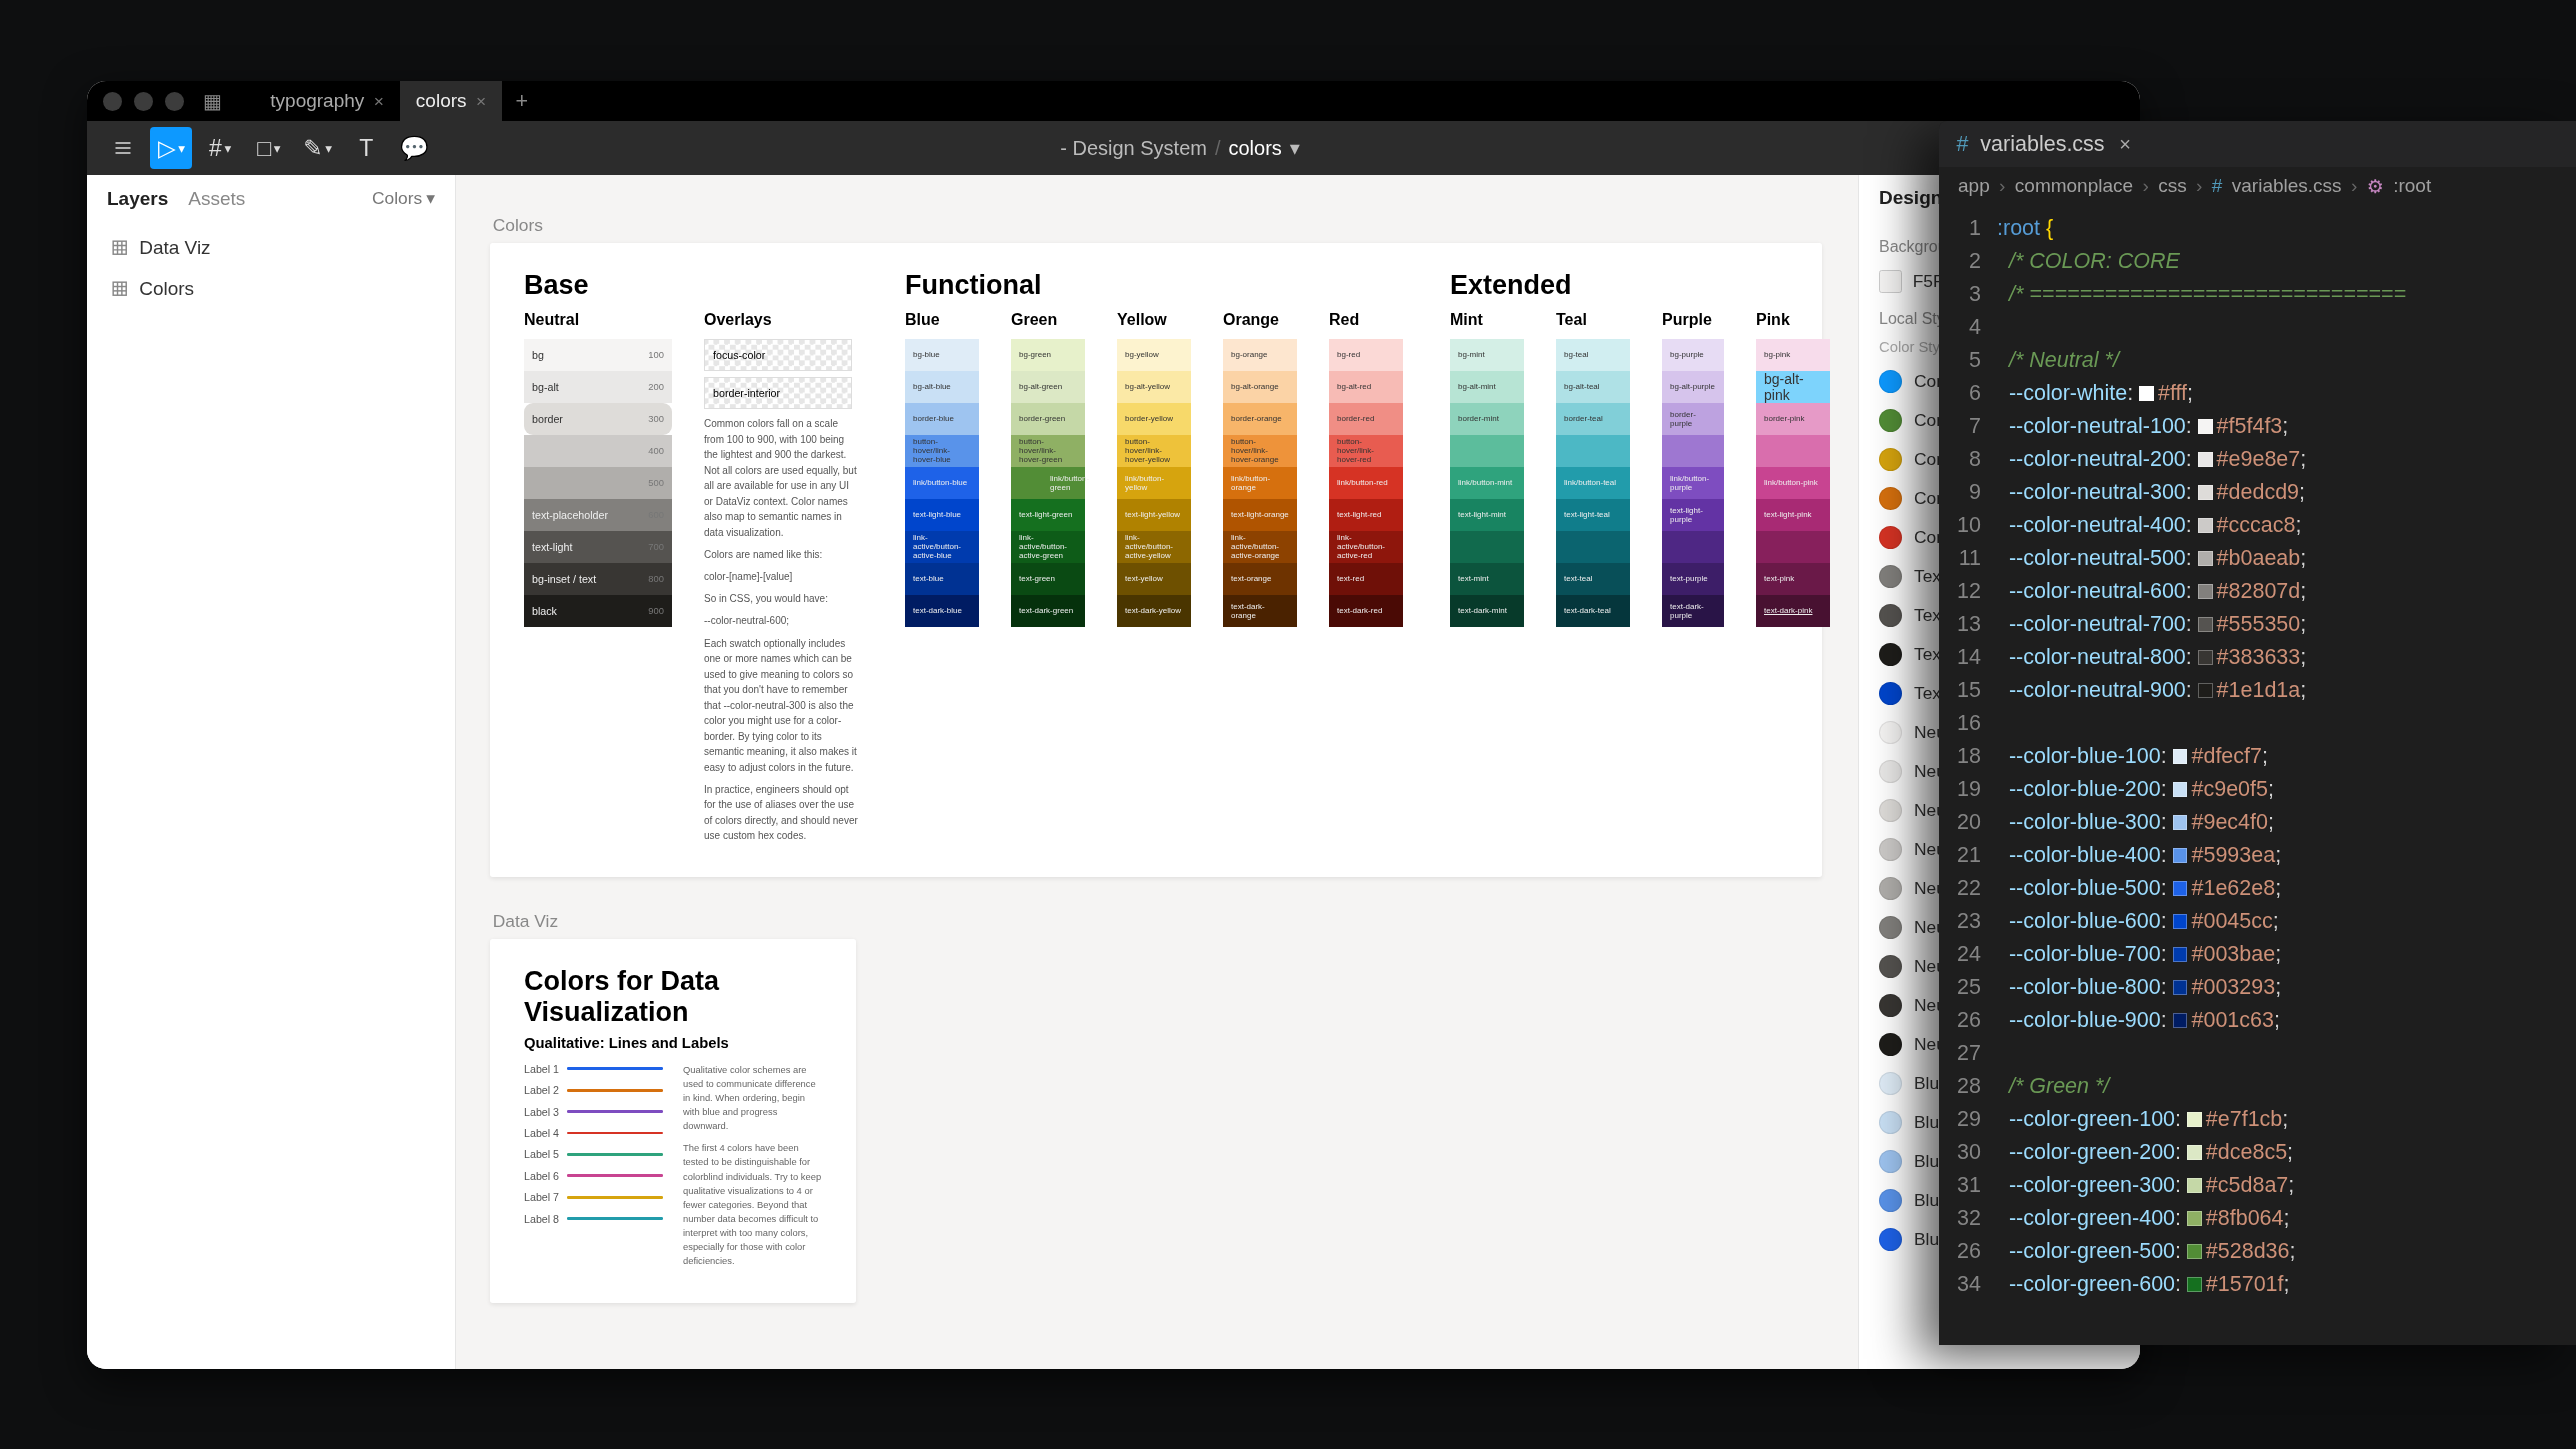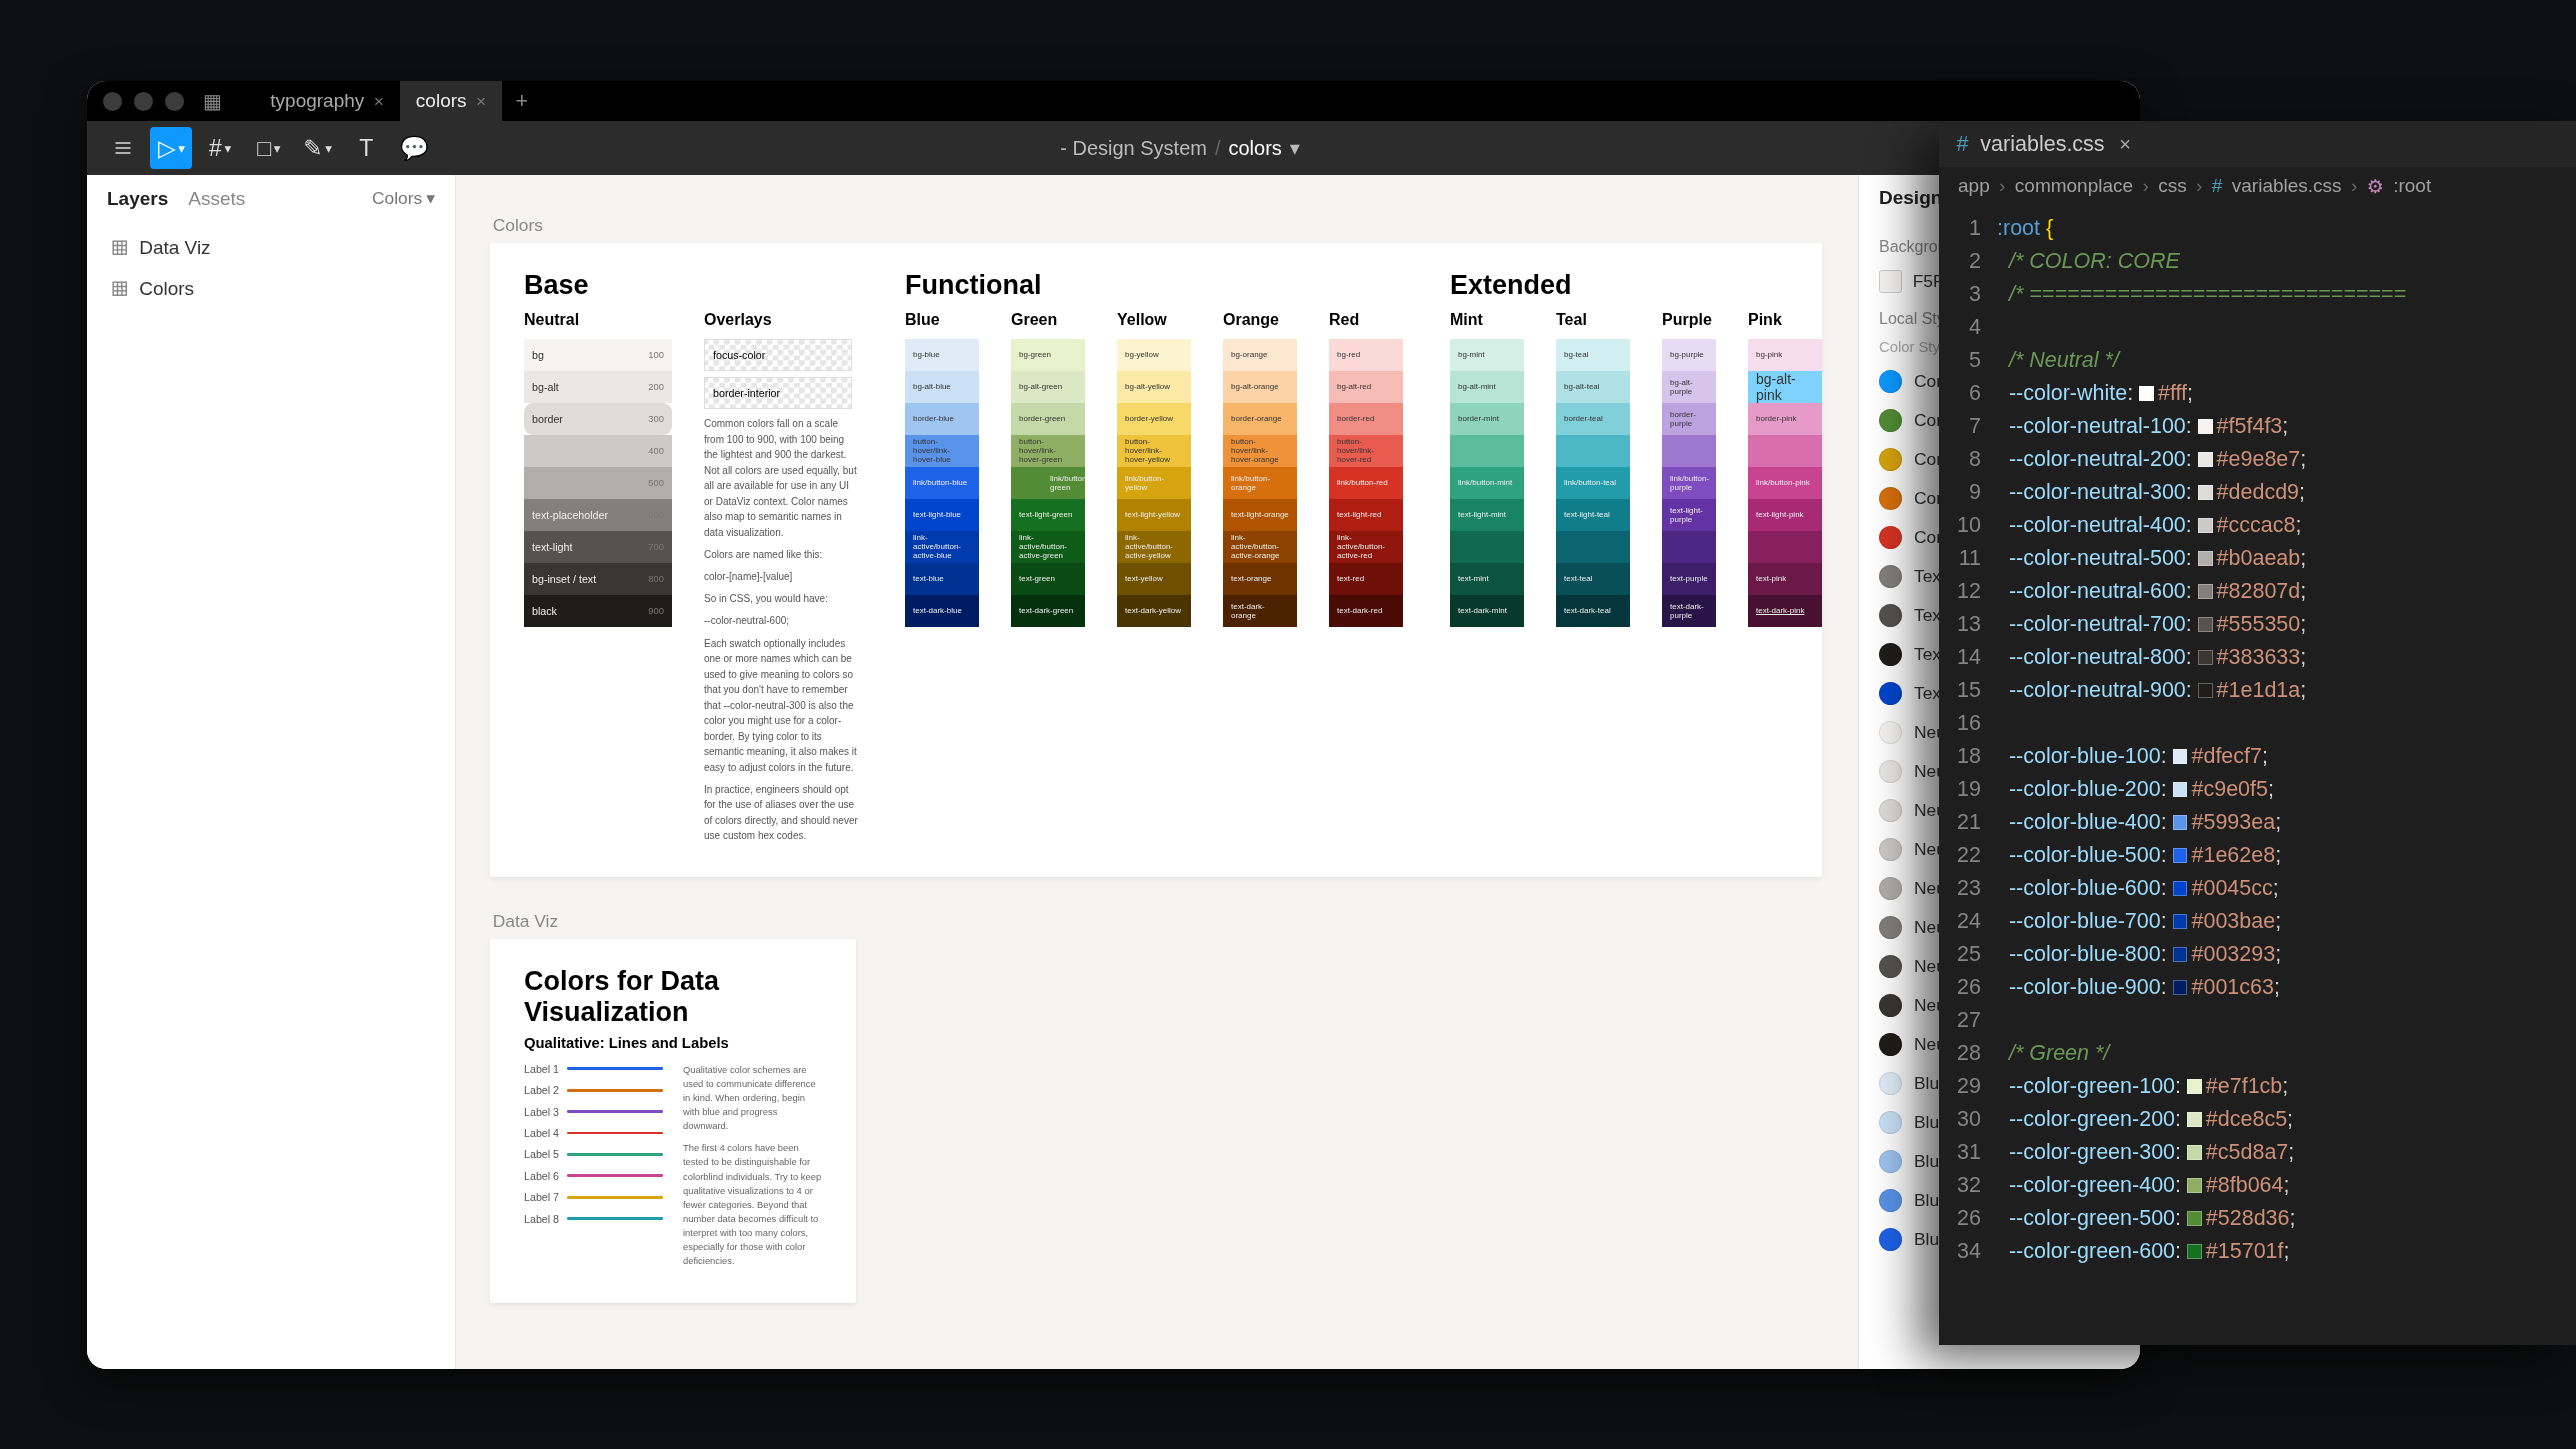--- a/index.html
+++ b/index.html
@@ -495,21 +495,21 @@
                   <div class="sw dark" style="background: rgb(8, 79, 88); font-size: 8px;">
                     <span>text-teal</span>
                   </div>
                   <div class="sw dark" style="background: rgb(5, 54, 60); font-size: 8px;">
                     <span>text-dark-teal</span>
                   </div>
                 </div>
               </div>
               <div class="subcol">
                 <h3>Purple</h3>
-                <div class="sw-stack" style="width: 54px; border-radius: 18px;">
+                <div class="sw-stack" style="width: 62px; border-radius: 18px;">
                   <div class="sw light" style="background: rgb(231, 220, 244); font-size: 8px;">
                     <span>bg-purple</span>
                   </div>
                   <div class="sw light" style="background: rgb(214, 196, 236); font-size: 8px;">
                     <span>bg-alt-purple</span>
                   </div>
                   <div class="sw light" style="background: rgb(189, 162, 224); font-size: 8px;">
                     <span>border-purple</span>
                   </div>
                   <div class="sw light" style="background: rgb(158, 119, 209); font-size: 8px;">
@@ -815,20 +815,24 @@
       </div>
       <div class="code-line">
         <div class="gutter">18</div>
         <div class="code">  <span class="v">--color-blue-100</span>: <span class="sq" style="background:#dfecf7"></span><span class="s">#dfecf7</span>;</div>
       </div>
       <div class="code-line">
         <div class="gutter">19</div>
         <div class="code">  <span class="v">--color-blue-200</span>: <span class="sq" style="background:#c9e0f5"></span><span class="s">#c9e0f5</span>;</div>
       </div>
       <div class="code-line">
+        <div class="gutter">20</div>
+        <div class="code">  <span class="v">--color-blue-300</span>: <span class="sq" style="background:#9ec4f0"></span><span class="s">#9ec4f0</span>;</div>
+      </div>
+      <div class="code-line">
         <div class="gutter">21</div>
         <div class="code">  <span class="v">--color-blue-400</span>: <span class="sq" style="background:#5993ea"></span><span class="s">#5993ea</span>;</div>
       </div>
       <div class="code-line">
         <div class="gutter">22</div>
         <div class="code">  <span class="v">--color-blue-500</span>: <span class="sq" style="background:#1e62e8"></span><span class="s">#1e62e8</span>;</div>
       </div>
       <div class="code-line">
         <div class="gutter">23</div>
         <div class="code">  <span class="v">--color-blue-600</span>: <span class="sq" style="background:#0045cc"></span><span class="s">#0045cc</span>;</div>

